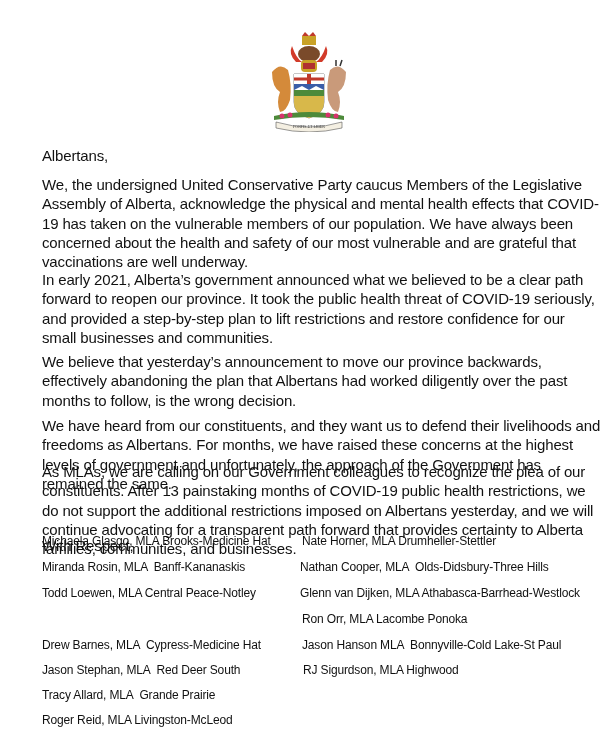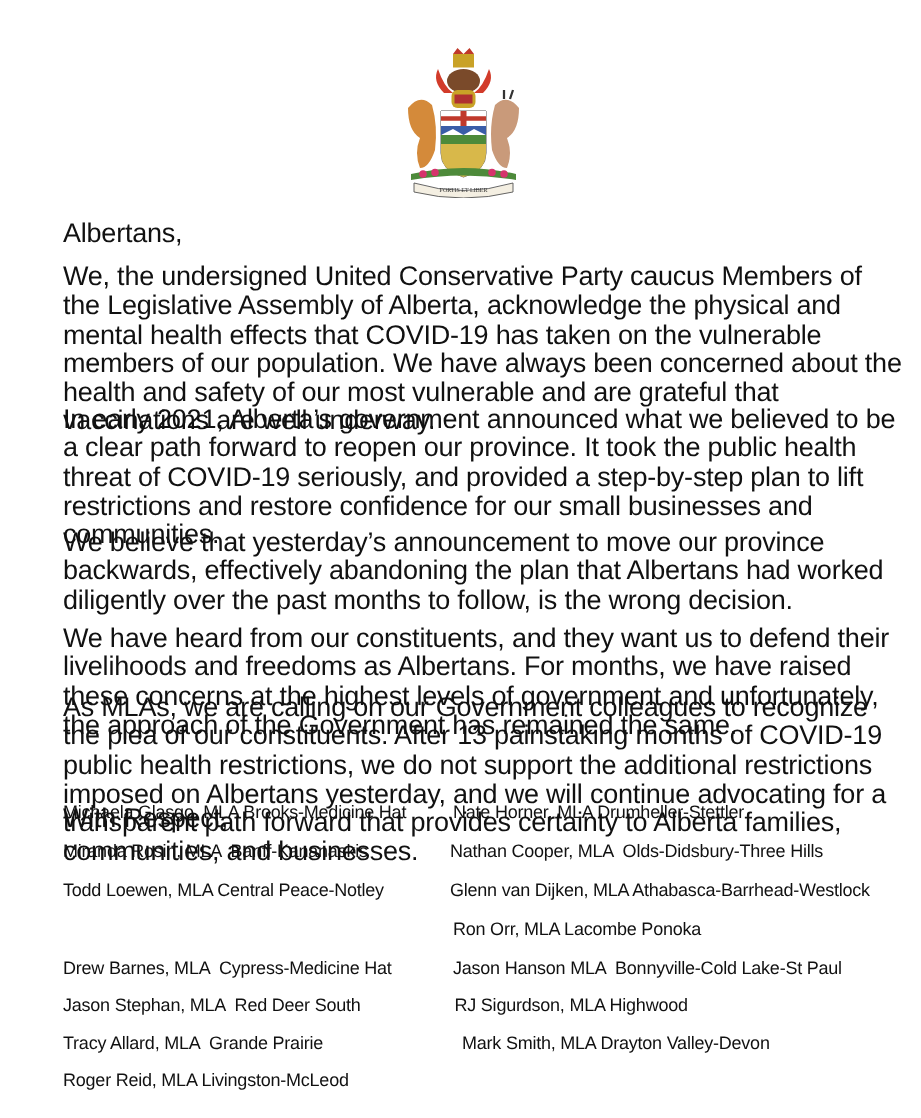--- a/index.html
+++ b/index.html
@@ -1,20 +1,20 @@
 <!DOCTYPE html>
 <html><head>
 <meta charset="utf-8">
 <style>
   html, body { margin: 0; padding: 0; background: #ffffff; }
   body { width: 614px; height: 745px; overflow: hidden; position: relative;
          font-family: "Liberation Sans", sans-serif; color: #111; }
   .page { position: absolute; left: 0; top: 0; width: 614px; height: 745px; background: #fff; }
   .crest { position: absolute; left: 266px; top: 32px; width: 86px; height: 100px; }
-  .text { position: absolute; left: 42px; width: 560px; font-size: 18px; line-height: 19.3px; letter-spacing: -0.15px; }
+  .text { position: absolute; left: 42px; width: 560px; font-size: 15px; line-height: 19.3px; letter-spacing: -0.15px; }
   .salutation { top: 146px; }
   .p1 { top: 175px; }
   .p2 { top: 270px; }
   .p3 { top: 352px; }
   .p4 { top: 416px; }
   .p5 { top: 462px; }
   .closing { top: 536px; }
   .p { margin: 0; }
   .sig { position: absolute; font-size: 12px; line-height: 16px; letter-spacing: -0.15px; white-space: pre; }
 </style>
@@ -86,15 +86,14 @@
   <div class="sig" style="left:42px; top:662px;">Jason Stephan, MLA  Red Deer South</div>
   <div class="sig" style="left:42px; top:687px;">Tracy Allard, MLA  Grande Prairie</div>
   <div class="sig" style="left:42px; top:712px;">Roger Reid, MLA Livingston-McLeod</div>
 
   <div class="sig" style="left:302px; top:533px;">Nate Horner, MLA Drumheller-Stettler</div>
   <div class="sig" style="left:300px; top:559px;">Nathan Cooper, MLA  Olds-Didsbury-Three Hills</div>
   <div class="sig" style="left:300px; top:585px;">Glenn van Dijken, MLA Athabasca-Barrhead-Westlock</div>
   <div class="sig" style="left:302px; top:611px;">Ron Orr, MLA Lacombe Ponoka</div>
   <div class="sig" style="left:302px; top:637px;">Jason Hanson MLA  Bonnyville-Cold Lake-St Paul</div>
   <div class="sig" style="left:303px; top:662px;">RJ Sigurdson, MLA Highwood</div>
-  <div class="sig" style="left:308px; top:687px;">Mark Smith, MLA Drayton Valley-Devon</div>
 
 </div>
 
 </body></html>

